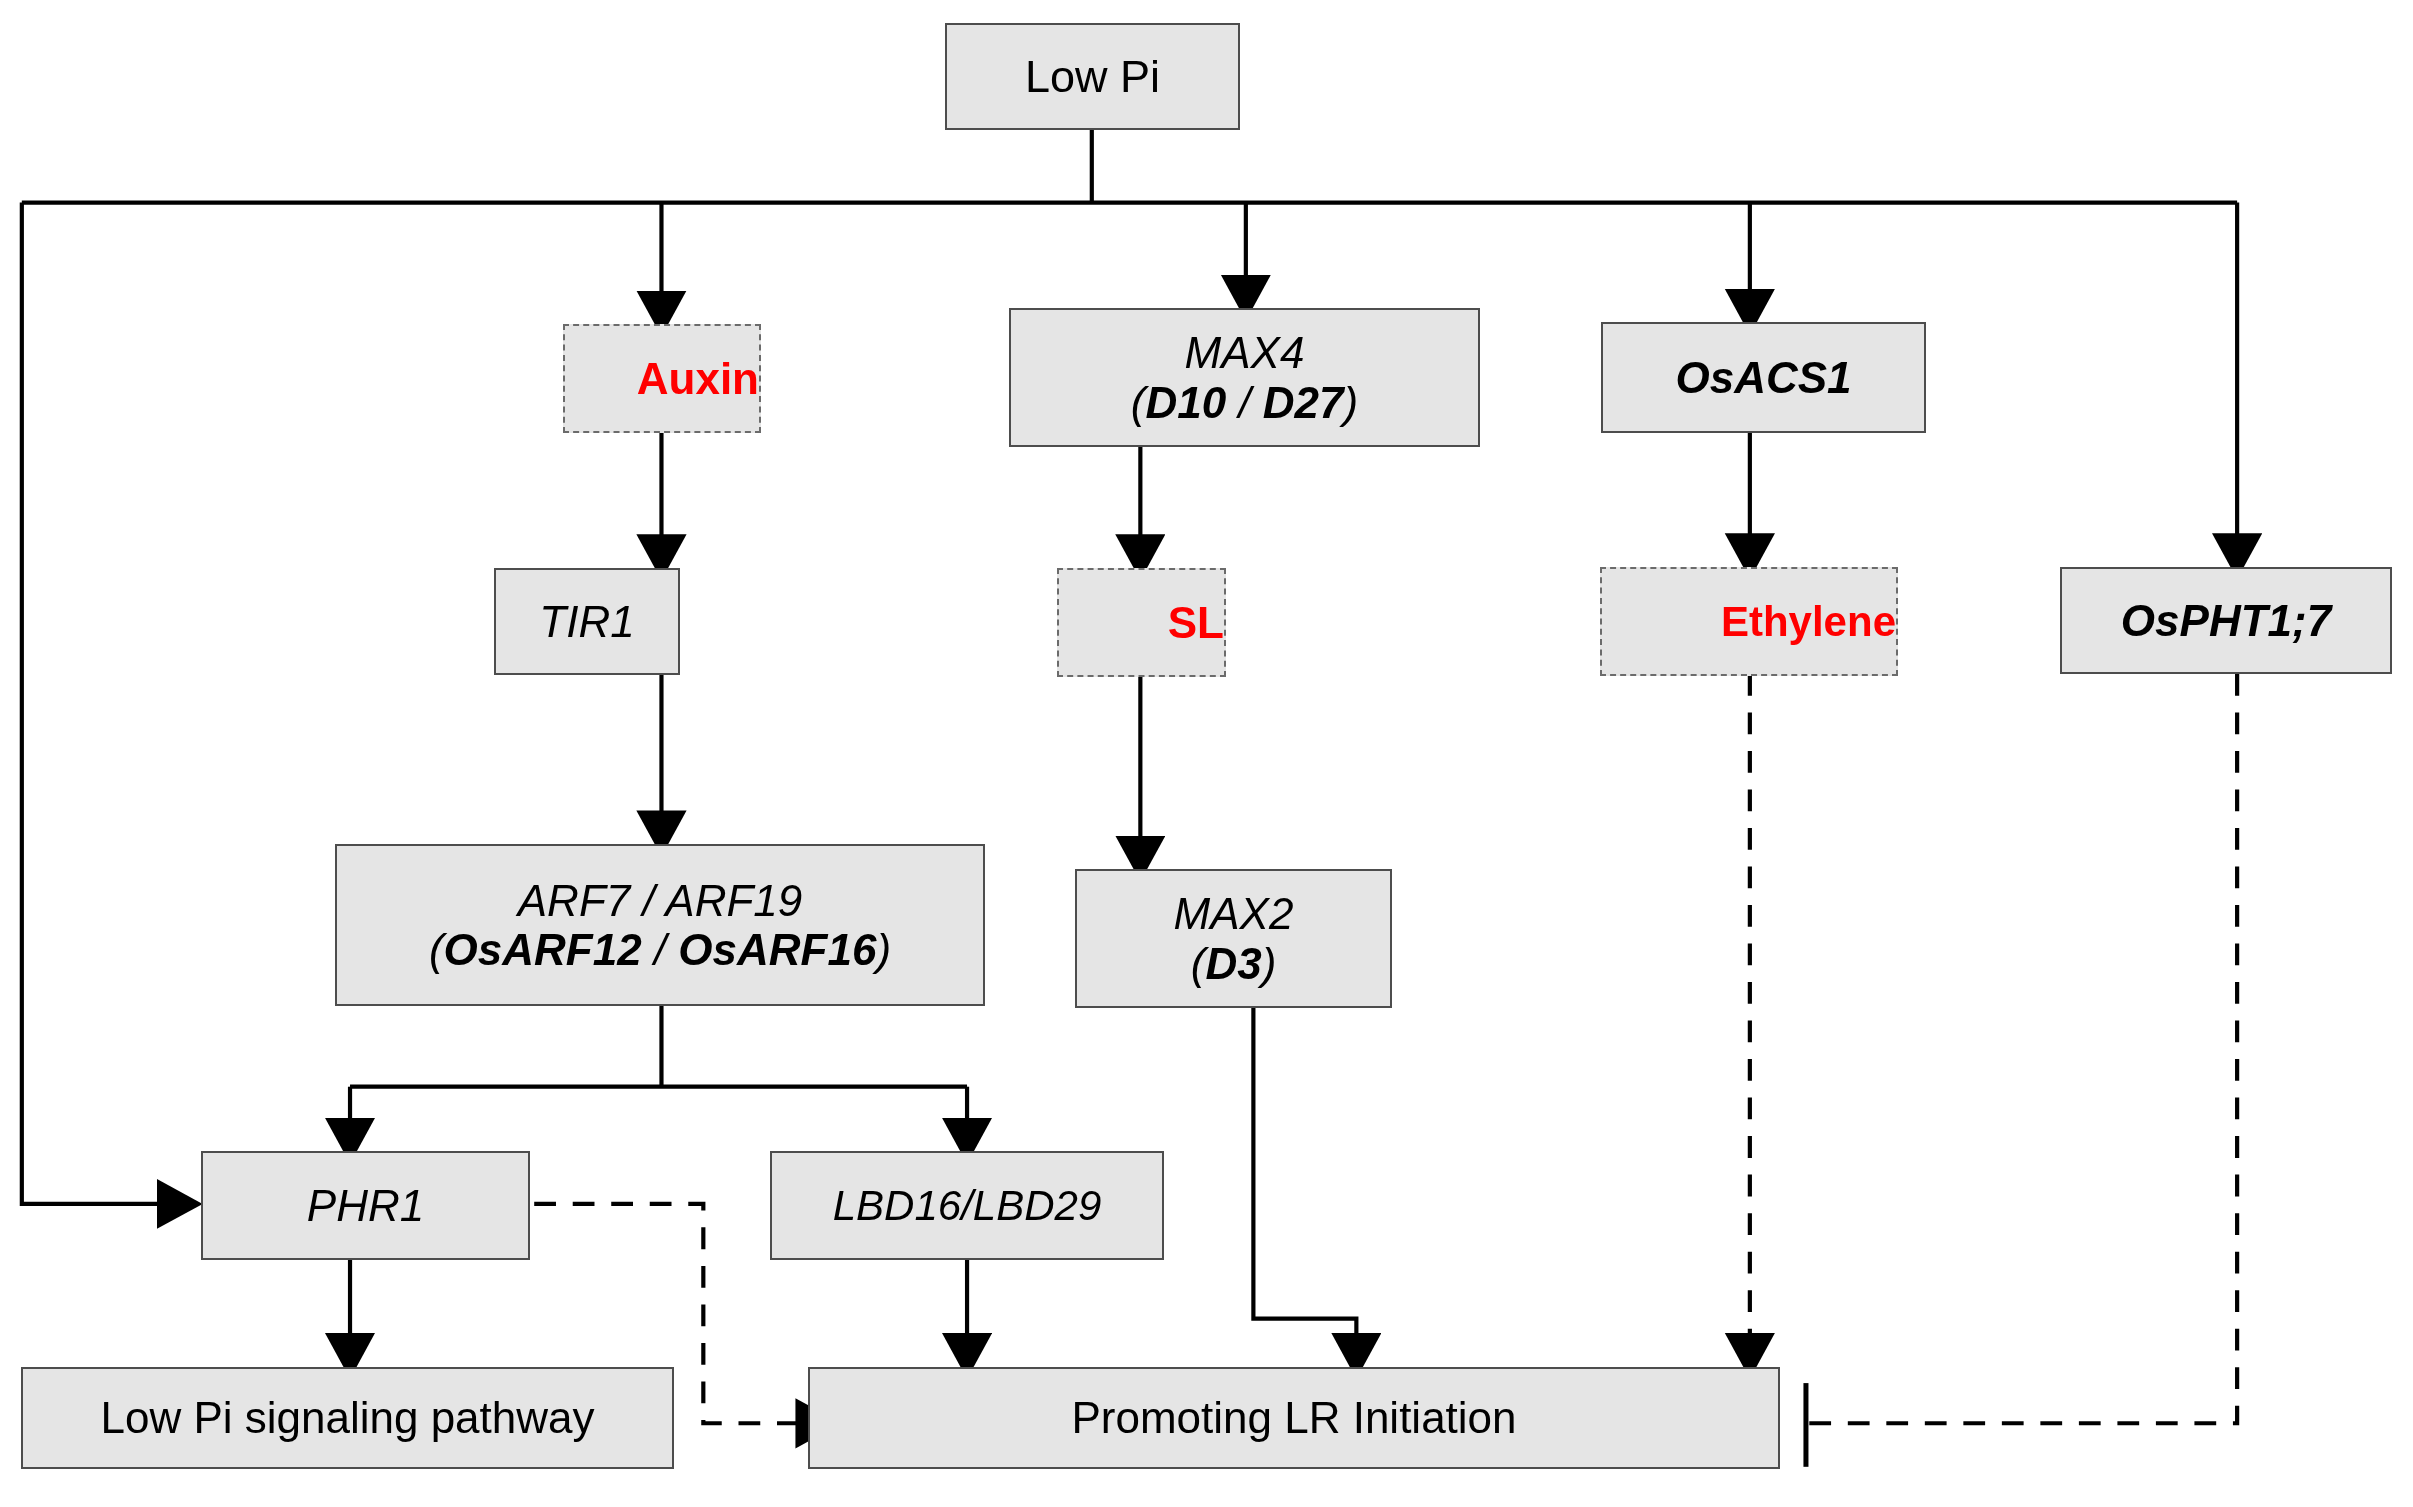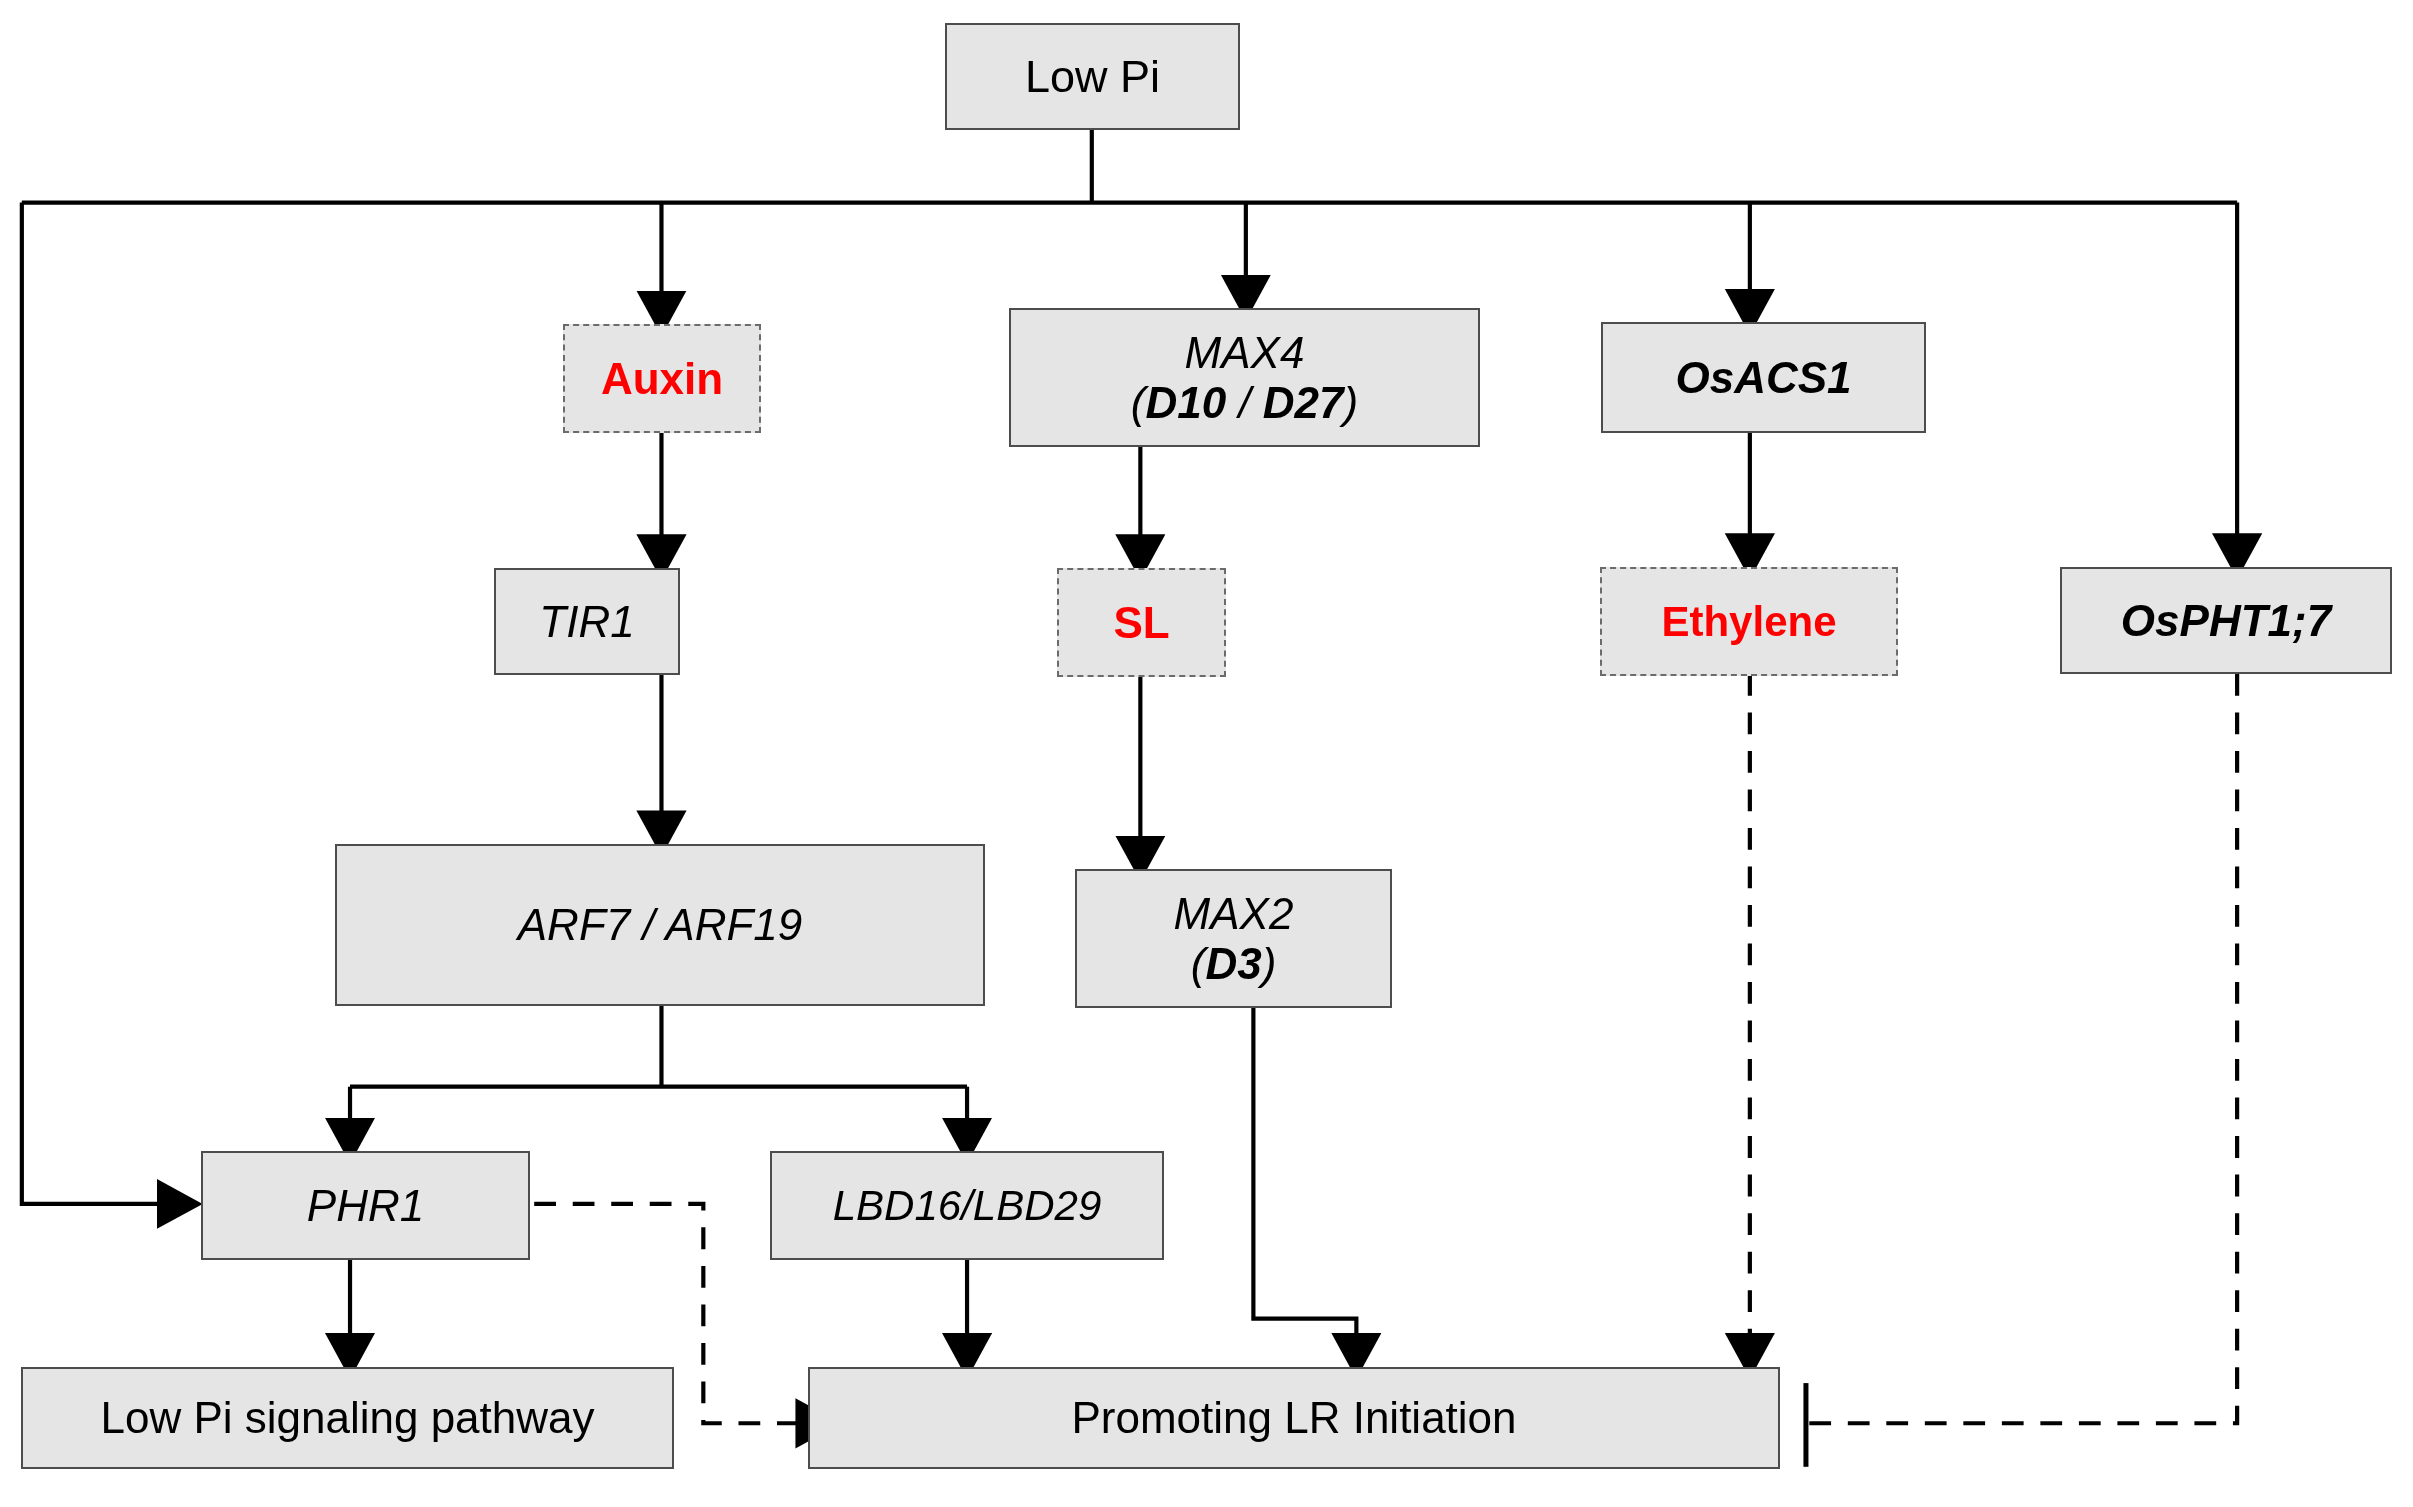--- a/index.html
+++ b/index.html
@@ -2,21 +2,21 @@
 <html style="font-size:13.4px"><head>
 <meta charset="utf-8">
 <style>
   html,body{margin:0;padding:0;background:#ffffff;}
   body{width:2413px;height:1507px;overflow:hidden;font-family:"Liberation Sans",sans-serif;}
   #stage{position:relative;width:2413px;height:1507px;background:#fff;}
   svg{position:absolute;left:0;top:0;width:2413px;height:1507px;}
   .node{position:absolute;box-sizing:border-box;display:flex;align-items:center;justify-content:center;
         flex-direction:column;background:#e5e5e5;}
   .solid{border:2.5px solid #4d4d4d;}
-  .dashed{border:2.5px dashed #6b6b6b;}
+  .dashed{border:2.5px dashed #6b6b6b;align-items:flex-end;}
   .ln{display:block;white-space:nowrap;line-height:1.12;}
   .plain{font-style:normal;font-weight:normal;color:#000;}
   .ital{font-style:italic;font-weight:normal;color:#000;}
   .bi{font-style:italic;font-weight:bold;color:#000;}
   .red{color:#ff0000;font-weight:bold;font-style:normal;}
   .f50{font-size:42px;}
   .f52{font-size:44px;}
   .f54{font-size:45px;}
 </style>
 </head>
@@ -106,20 +106,21 @@
   <div class="node dashed" style="left:1057px;top:568px;width:169px;height:109px;">
     <span class="ln red f52">SL</span>
   </div>
 
   <div class="node dashed" style="left:1600px;top:567px;width:298px;height:109px;">
     <span class="ln red f50">Ethylene</span>
   </div>
 
   <div class="node solid" style="left:335px;top:844px;width:650px;height:162px;">
     <span class="ln ital f52">ARF7 / ARF19</span>
+    <span class="ln f52"><span class="ital">(</span><span class="bi">OsARF12</span><span class="ital"> / </span><span class="bi">OsARF16</span><span class="ital">)</span></span>
   </div>
 
   <div class="node solid" style="left:1075px;top:869px;width:317px;height:139px;">
     <span class="ln ital f52">MAX2</span>
     <span class="ln f52"><span class="ital">(</span><span class="bi">D3</span><span class="ital">)</span></span>
   </div>
 
   <div class="node solid" style="left:201px;top:1151px;width:329px;height:109px;">
     <span class="ln ital f52">PHR1</span>
   </div>

